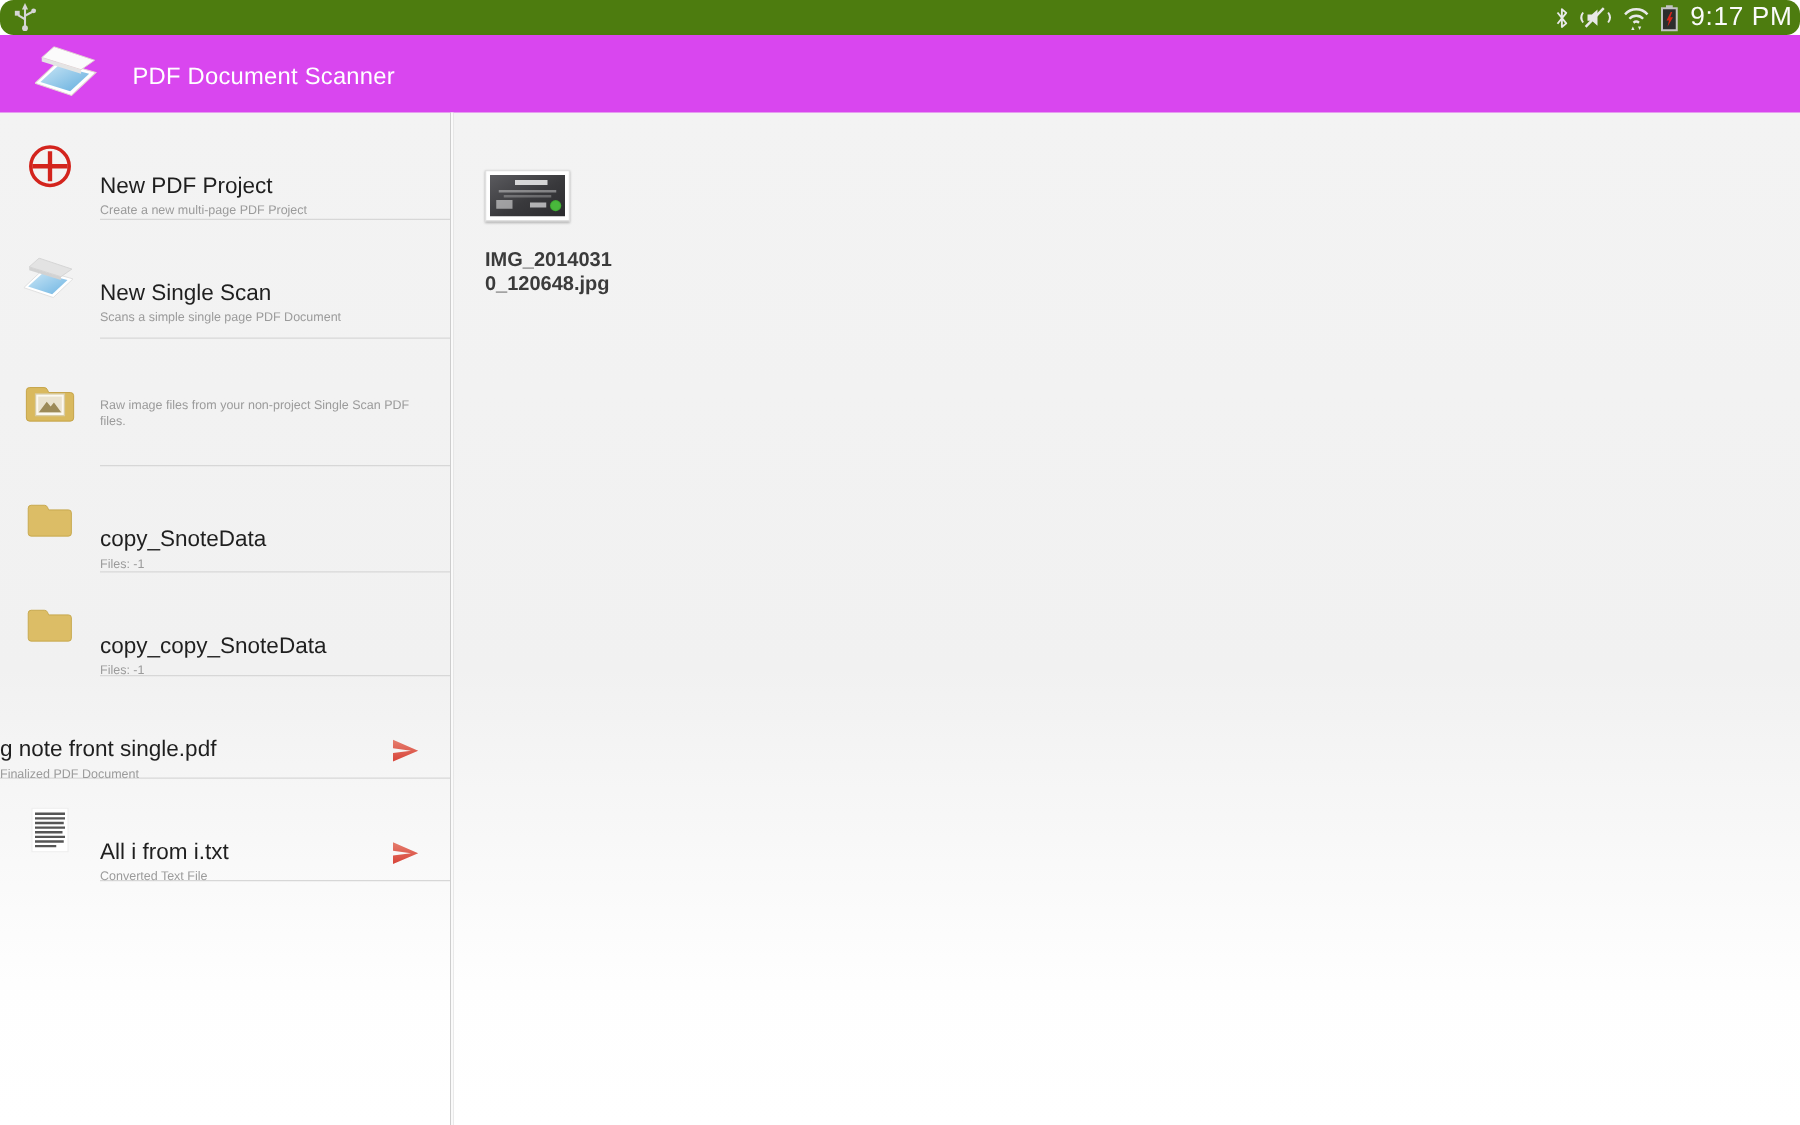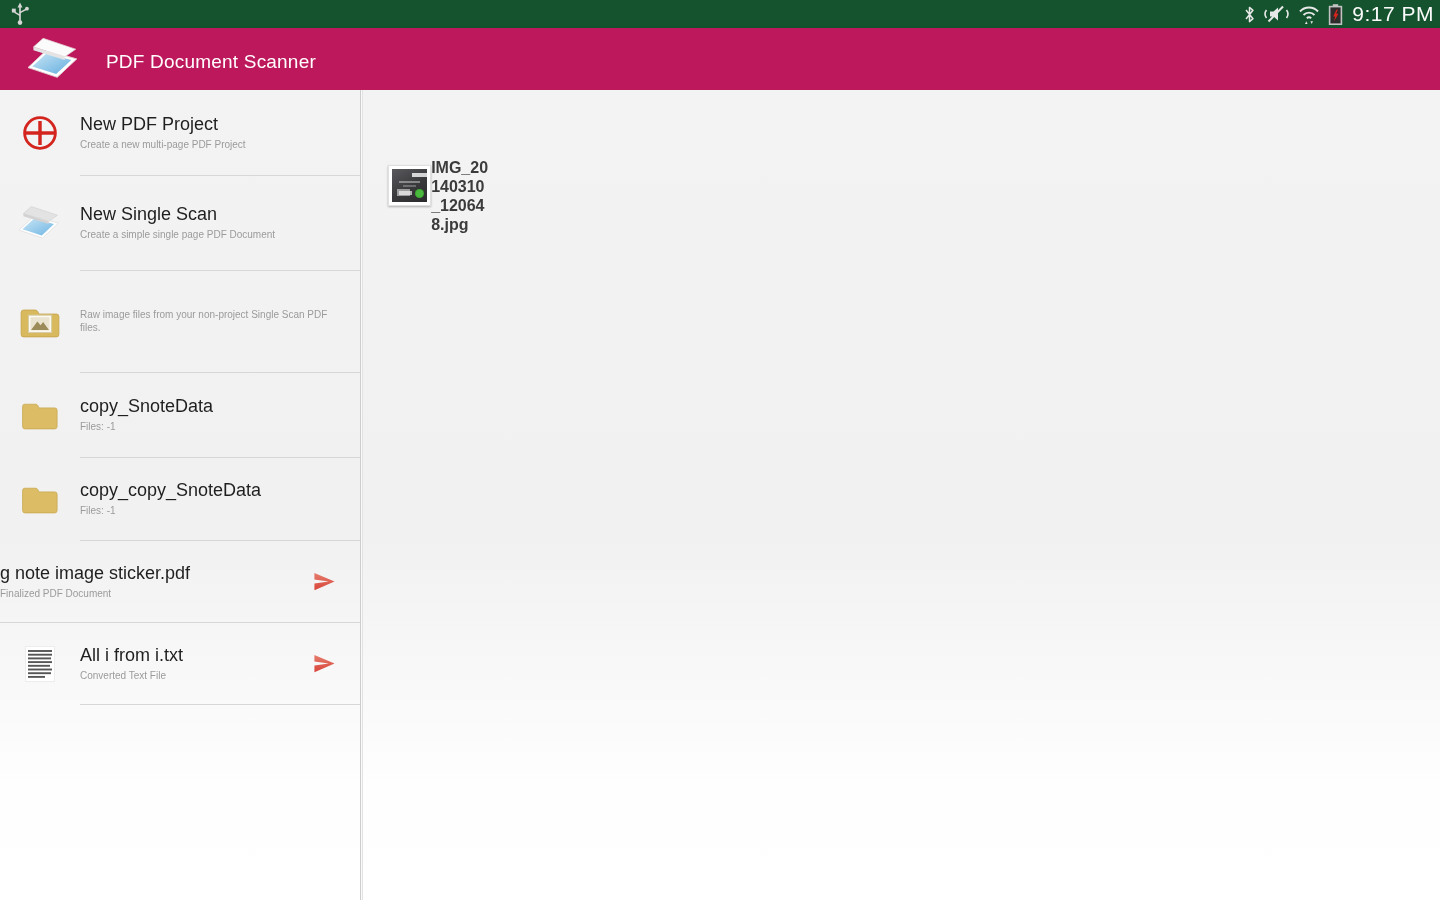--- a/index.html
+++ b/index.html
@@ -2,53 +2,53 @@
 <html><head>
 <meta charset="utf-8">
 <style>
   * { margin:0; padding:0; box-sizing:border-box; }
   html,body { width:1440px; height:900px; overflow:hidden; background:#fff;
     font-family:"Liberation Sans","DejaVu Sans",sans-serif; }
   .app { position:relative; width:1440px; height:900px; }
 
   
   .status-bar { position:absolute; top:0; left:0; width:100%; height:28px;
-    background:#14532d; display:flex; align-items:center; padding:0 6px 0 8px; }
+    background:#4d7c0f; display:flex; align-items:center; padding:0 6px 0 8px;border-radius:11px; }
   .sb-right { margin-left:auto; display:flex; align-items:center; gap:7px; }
   .sb-time { color:#fbfbfb; font-size:21px; letter-spacing:0.5px; padding-left:2px; }
   .sb-ic { display:flex; align-items:center; }
 
   
   .app-header { position:absolute; top:28px; left:0; width:100%; height:70px;
-    background:#be185d; border-bottom:3px solid #bc120d;
+    background:#d946ef; border-bottom:3px solid #bc120d;
     box-shadow:0 2px 4px rgba(0,0,0,.18);
     display:flex; align-items:center; padding-left:28px; }
   .app-title { color:#ffffff; font-size:19px; margin-left:26px; letter-spacing:.2px; }
 
   
   .content { position:absolute; top:90px; left:0; right:0; bottom:0;
     background:linear-gradient(180deg,#f3f3f3 0%,#f1f1f1 55%,#fefefe 86%,#ffffff 100%); }
   .v-divider { position:absolute; left:360px; top:0; bottom:0; width:3px;
     background:linear-gradient(90deg,#cdcdcd 0 1px,#fafafa 1px 2px,#e3e3e3 2px 3px); }
 
   
   .sidebar { position:absolute; left:0; top:0; bottom:0; width:360px; }
   .side-row { display:flex; align-items:stretch; cursor:default; }
   .row-icon { flex:0 0 80px; display:flex; align-items:center; justify-content:center; }
-  .row-body { flex:1; display:flex; align-items:center;
-    border-bottom:1px solid #d7d7d7; padding-right:22px; min-width:0; }
+  .row-body { flex:1; display:flex; align-items:flex-start;
+    border-bottom:1px solid #d7d7d7; padding-right:22px; min-width:0;margin-top:48px; }
   .row-text { flex:1; min-width:0; }
   .row-title { font-size:18px; color:#1f1f1f; margin-bottom:4px; }
   .row-sub { font-size:10px; color:#9b9b9b; line-height:1.28; }
   .share-btn { flex:0 0 auto; margin-left:8px; display:flex; align-items:center; }
 
   
   .main { position:absolute; left:363px; top:0; right:0; bottom:0; }
   .file-cell { position:absolute; left:25px; top:46px; width:104px;
-    display:flex; flex-direction:row; align-items:center; }
+    display:flex; flex-direction:column; }
   .thumb { width:68px; height:41px; background:#fff; border:1px solid #e0e0e0;
     box-shadow:0 1px 2px rgba(0,0,0,.28); padding:3px; }
   .photo { width:100%; height:100%; position:relative; overflow:hidden;
     background:linear-gradient(150deg,#5a5a5e 0%,#39393c 55%,#2b2b2e 100%); }
   .p-brand { position:absolute; top:4px; left:20px; width:26px; height:4px; background:rgba(255,255,255,.78); }
   .p-line1 { position:absolute; top:12px; left:7px; right:7px; height:2px; background:rgba(255,255,255,.38); }
   .p-line2 { position:absolute; top:16px; left:11px; right:11px; height:2px; background:rgba(255,255,255,.26); }
   .p-chip  { position:absolute; bottom:6px; left:5px; width:13px; height:7px; background:rgba(255,255,255,.5); }
   .p-dots  { position:absolute; bottom:7px; right:15px; width:13px; height:4px; background:rgba(255,255,255,.62); }
   .p-green { position:absolute; bottom:4px; right:3px; width:9px; height:9px; border-radius:50%;
@@ -158,21 +158,21 @@
               <linearGradient id="glassB" x1="0" y1="0" x2="1" y2="1">
                 <stop offset="0" stop-color="#c8e5f5"></stop>
                   <stop offset="1" stop-color="#6fb5e3"></stop>
               </linearGradient>
             </defs>
           </svg>
         </div>
         <div class="row-body">
           <div class="row-text">
             <div class="row-title">New Single Scan</div>
-            <div class="row-sub">Create a simple single page PDF Document</div>
+            <div class="row-sub">Scans a simple single page PDF Document</div>
           </div>
         </div>
       </div>
 
       <div class="side-row" style="height:102px">
         <div class="row-icon">
           <svg width="42" height="36" viewBox="0 0 40 34">
             <path d="M2 8 q0-2.4 2.4-2.4 h11 q2 0 2.6 1.6 l1 2.2 h16.6 q2.4 0 2.4 2.4 v17 q0 2.4-2.4 2.4 H4.4 q-2.4 0-2.4-2.4 Z" fill="#d9b95e" stroke="#c3a043" stroke-width="0.7"></path>
             <rect x="9" y="10.5" width="22" height="16.5" fill="#fbf8f0" stroke="#d8cda6" stroke-width="1"></rect>
             <rect x="11" y="12.5" width="18" height="12.5" fill="#eae3cf"></rect>
@@ -210,21 +210,21 @@
           <div class="row-text">
             <div class="row-title">copy_copy_SnoteData</div>
             <div class="row-sub">Files: -1</div>
           </div>
         </div>
       </div>
 
       <div class="side-row" style="height:82px">
         <div class="row-body">
           <div class="row-text">
-            <div class="row-title">g note image sticker.pdf</div>
+            <div class="row-title">g note front single.pdf</div>
             <div class="row-sub">Finalized PDF Document</div>
           </div>
           <div class="share-btn">
             <svg width="28" height="23" viewBox="0 0 24 24">
               <path d="M2 21 L23 12 L2 3 L2 10 L17 12 L2 14 Z" fill="url(#shareG1)"></path>
               <defs>
                 <linearGradient id="shareG1" x1="0" y1="0" x2="0" y2="1">
                   <stop offset="0" stop-color="#e57d6d"></stop>
                     <stop offset="1" stop-color="#d8453a"></stop>
                 </linearGradient>

